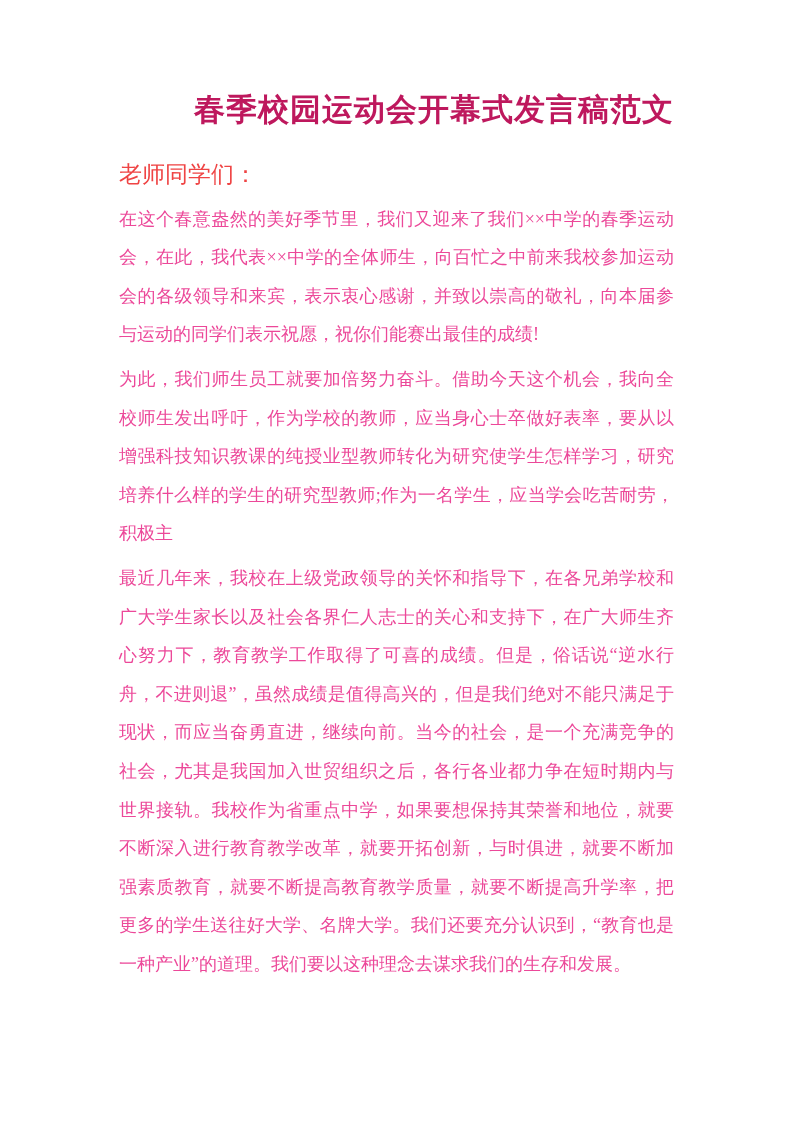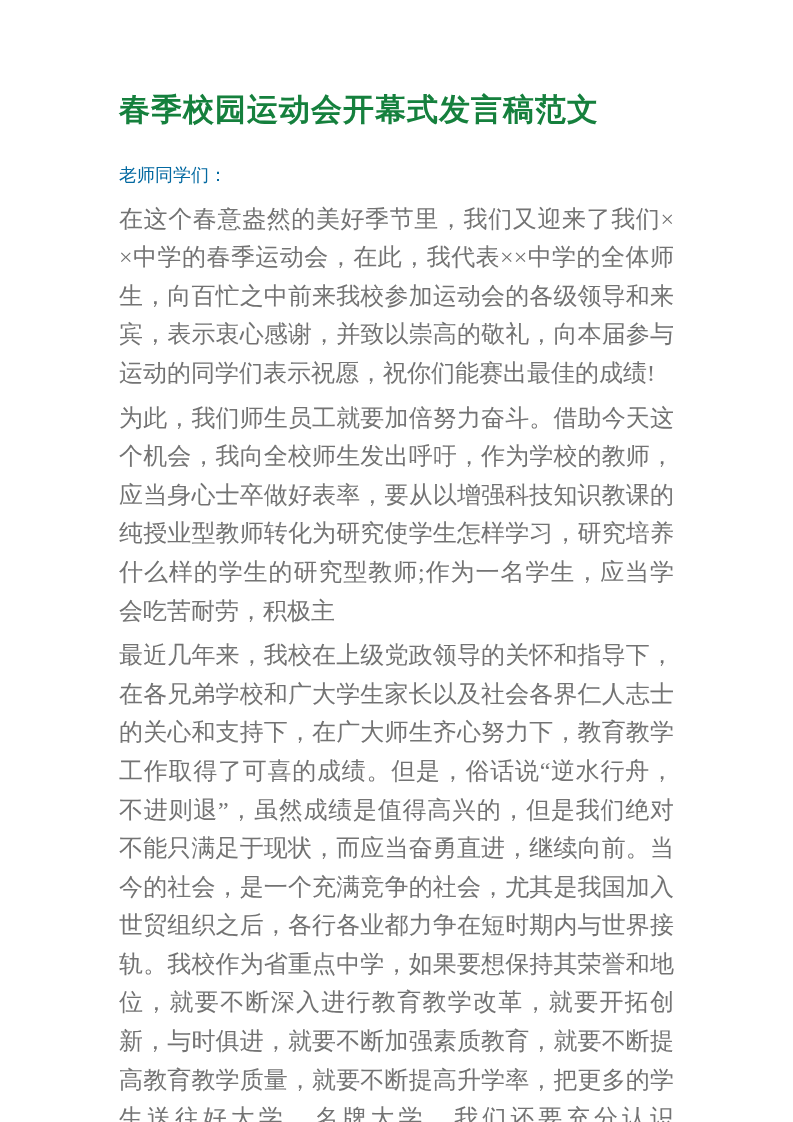--- a/index.html
+++ b/index.html
@@ -13,38 +13,38 @@
     height: 1122px;
     margin: 0 auto;
     background: #ffffff;
     padding: 88px 119px 40px 119px;
     overflow: hidden;
   }
   .doc-title {
     font-size: 31px;
     line-height: 44px;
     font-weight: bold;
-    text-align: left;
+    text-align: right;
     letter-spacing: 1px;
-    color: #15803d;
+    color: #be185d;
     margin-bottom: 24px;
     font-family: Liberation Serif, serif;
   }
   .salutation {
-    font-size: 18px;
+    font-size: 23px;
     line-height: 38.6px;
-    color: #0369a1;
+    color: #ef4444;
     margin-bottom: 5px;
   }
   .body-paragraph {
-    font-size: 24px;
+    font-size: 18px;
     line-height: 38.6px;
     text-align: justify;
     text-justify: inter-ideograph;
-    color: #737373;
+    color: #ec4899;
     margin-bottom: 6px;
     word-break: break-all;
   }
 </style>
 </head>
 <body>
 
 <div class="page">
   <h1 class="doc-title">春季校园运动会开幕式发言稿范文</h1>
 

